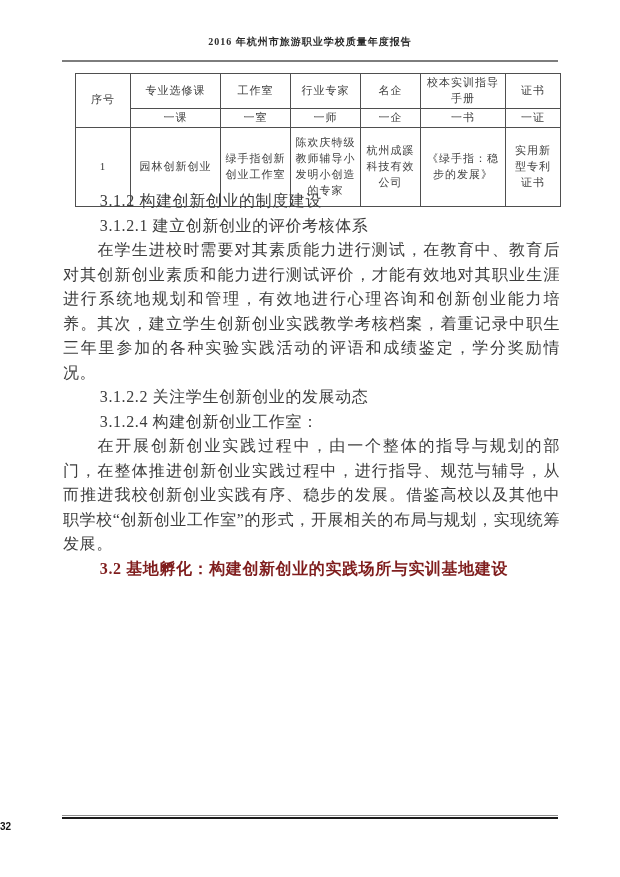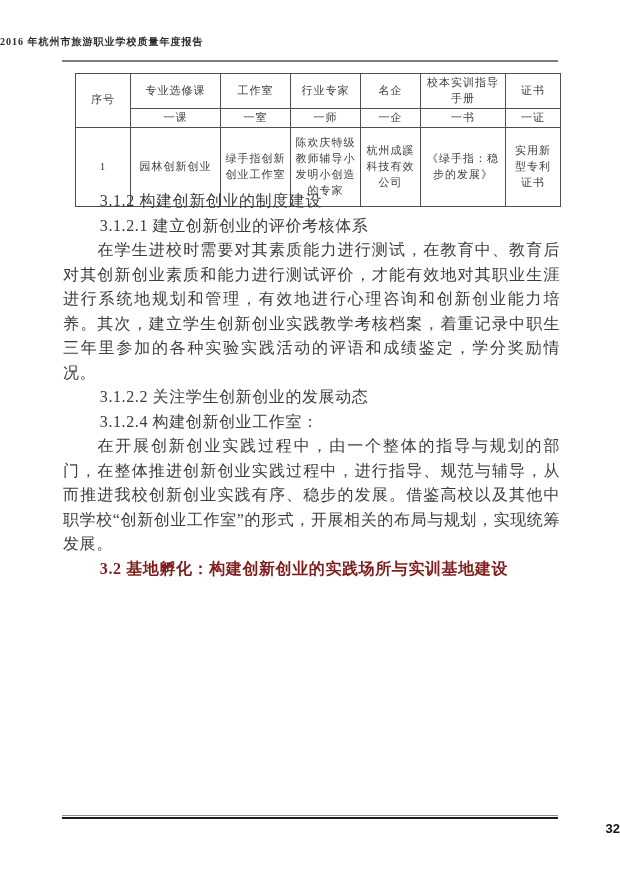--- a/index.html
+++ b/index.html
@@ -9,21 +9,21 @@
     overflow: hidden;
   }
   body {
     position: relative;
     font-family: "Liberation Serif", serif;
     color: #3d3d3d;
   }
   
   .header-title {
     position: absolute; top: 35px; left: 0; width: 100%;
-    text-align: left;
+    text-align: center;
     font-size: 10px; font-weight: bold;
     letter-spacing: 1px;
     color: #2b2b2b;
   }
   .header-rule {
     position: absolute; top: 60px; left: 62px;
     width: 496px; height: 2px;
     background: #7d7d7d;
   }
   
@@ -63,23 +63,23 @@
   .content .heading-bold { font-weight: bold; color: #7f1d1d; }
   
   .footer-rule {
     position: absolute; top: 815px; left: 62px;
     width: 496px; height: 1px;
     border-top: 1px solid #8f8f8f;
     border-bottom: 2px solid #1b1b1b;
   }
   .footer-page {
     position: absolute; top: 821px; left: 0; width: 100%;
-    text-align: right;
+    text-align: left;
     font-family: "Liberation Sans", sans-serif;
-    font-size: 13px; font-weight: bold;
+    font-size: 10px; font-weight: bold;
     color: #141414;
   }
 </style>
 </head>
 <body>
 
 <div class="header-title">2016 年杭州市旅游职业学校质量年度报告</div>
 <div class="header-rule"></div>
 
 <table class="doc-table">

